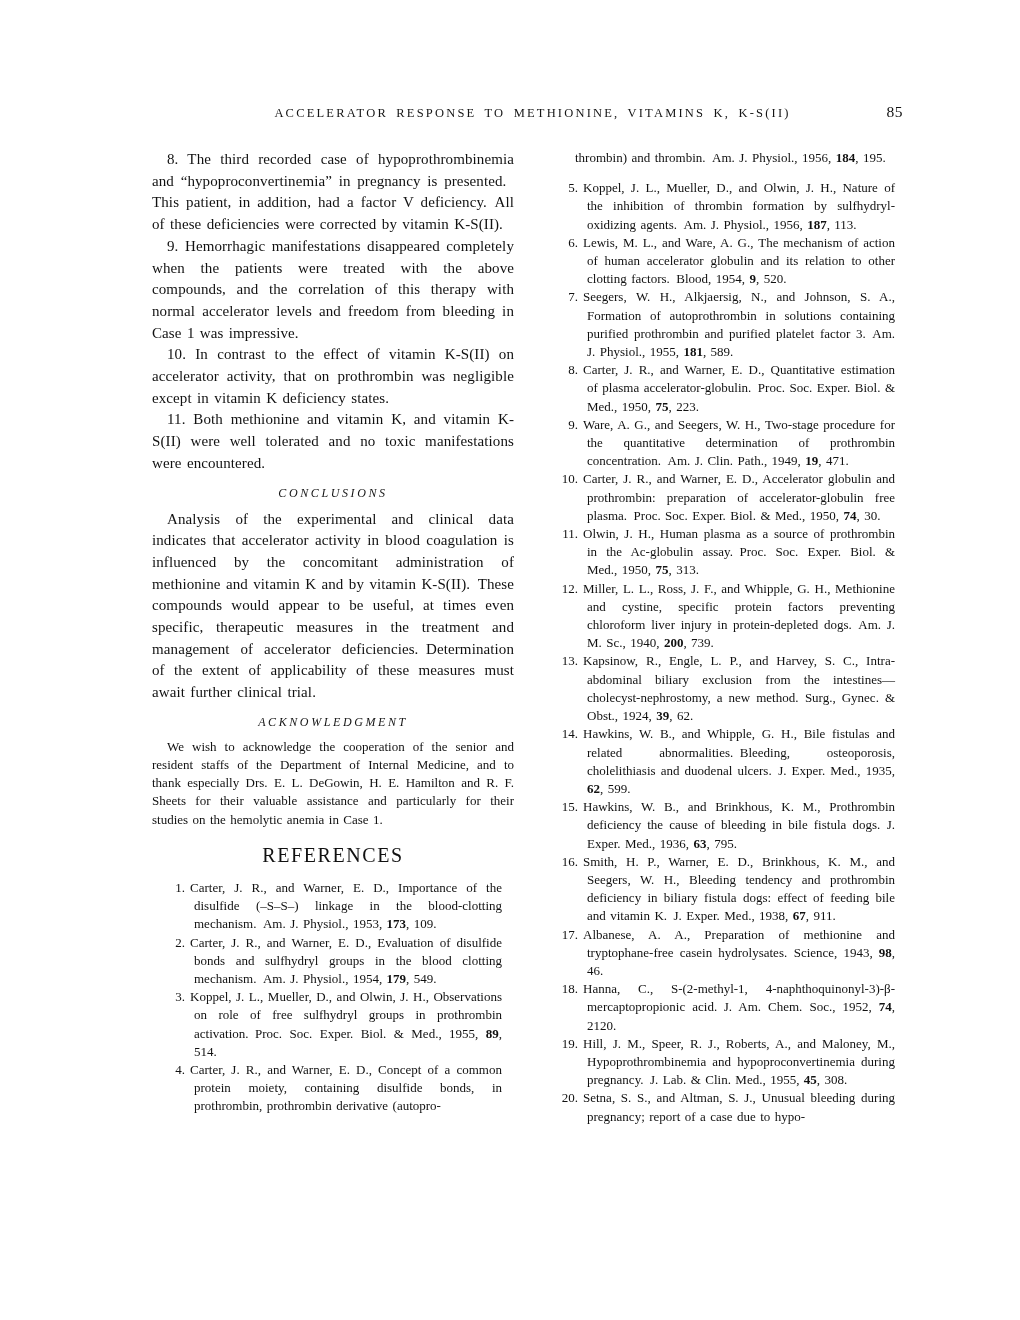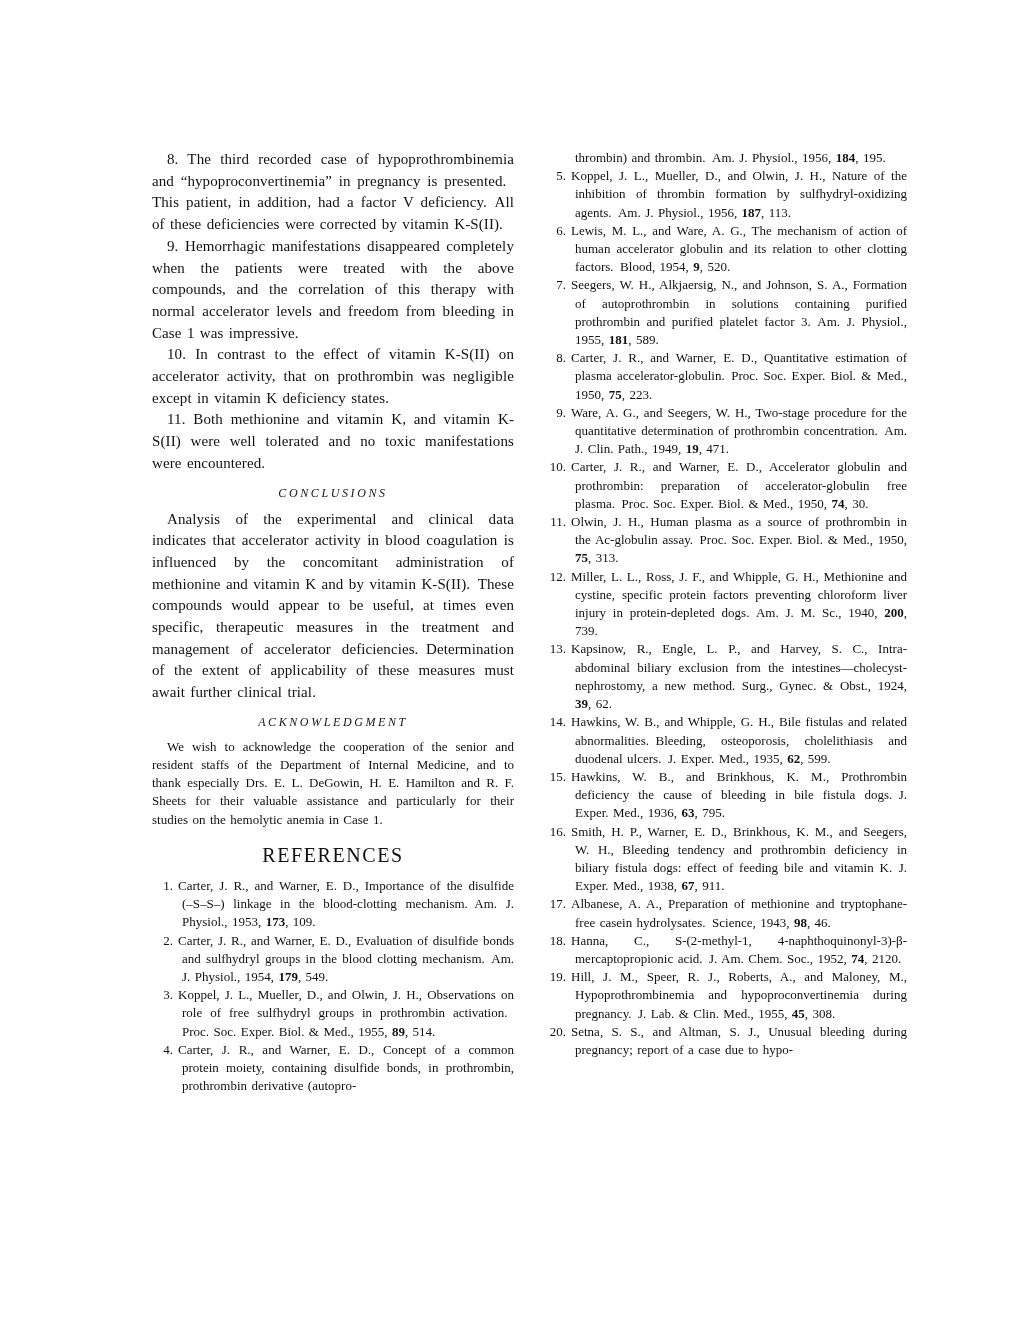--- a/index.html
+++ b/index.html
@@ -78,21 +78,21 @@
     color: #111;
   }
   .small-para {
     margin: 0;
     font-size: 13px;
     line-height: 18.2px;
     word-spacing: 1.2px;
     text-indent: 15px;
   }
   .ref-list {
-    margin: 0;
+    margin: 12px;
     padding: 0;
     list-style: none;
   }
   .ref {
     margin: 0;
     font-size: 13px;
     line-height: 18.2px;
     word-spacing: 1.2px;
     padding-left: 30px;
     text-indent: -30px;
@@ -113,20 +113,24 @@
     padding-left: 30px;
     text-align: justify;
   }
   b { font-weight: bold; }
 </style>
 </head>
 <body>
 
 <div class="page">
 
+  <div class="running-head">
+    <span class="rh-title">ACCELERATOR RESPONSE TO METHIONINE, VITAMINS K, K-S(II)</span>
+    <span class="rh-page">85</span>
+  </div>
 
   <div class="col col-left">
     <p class="body-para">8. The third recorded case of hypoprothrombinemia and “hypoproconvertinemia” in pregnancy is presented. This patient, in addition, had a factor V deficiency. All of these deficiencies were corrected by vitamin K-S(II).</p>
     <p class="body-para">9. Hemorrhagic manifestations disappeared completely when the patients were treated with the above compounds, and the correlation of this therapy with normal accelerator levels and freedom from bleeding in Case 1 was impressive.</p>
     <p class="body-para">10. In contrast to the effect of vitamin K-S(II) on accelerator activity, that on prothrombin was negligible except in vitamin K deficiency states.</p>
     <p class="body-para">11. Both methionine and vitamin K, and vitamin K-S(II) were well tolerated and no toxic manifestations were encountered.</p>
 
     <h3 class="sec-head">CONCLUSIONS</h3>
     <p class="body-para">Analysis of the experimental and clinical data indicates that accelerator activity in blood coagulation is influenced by the concomitant administration of methionine and vitamin K and by vitamin K-S(II). These compounds would appear to be useful, at times even specific, therapeutic measures in the treatment and management of accelerator deficiencies. Determination of the extent of applicability of these measures must await further clinical trial.</p>
 

